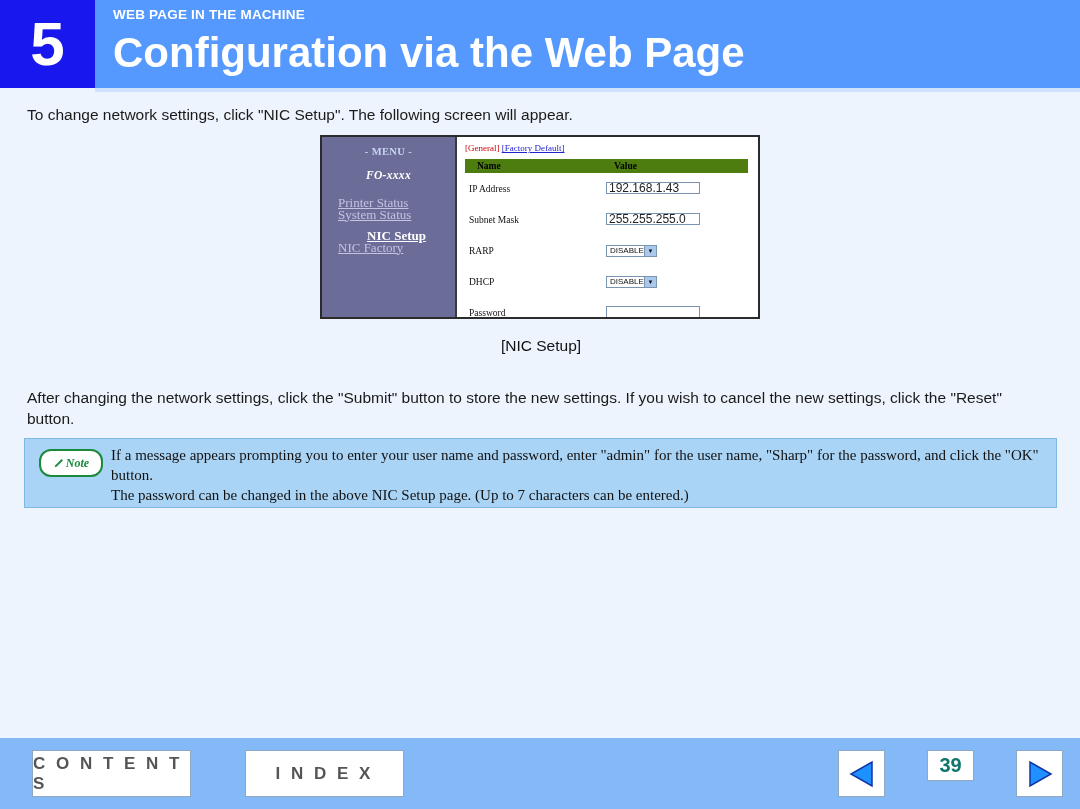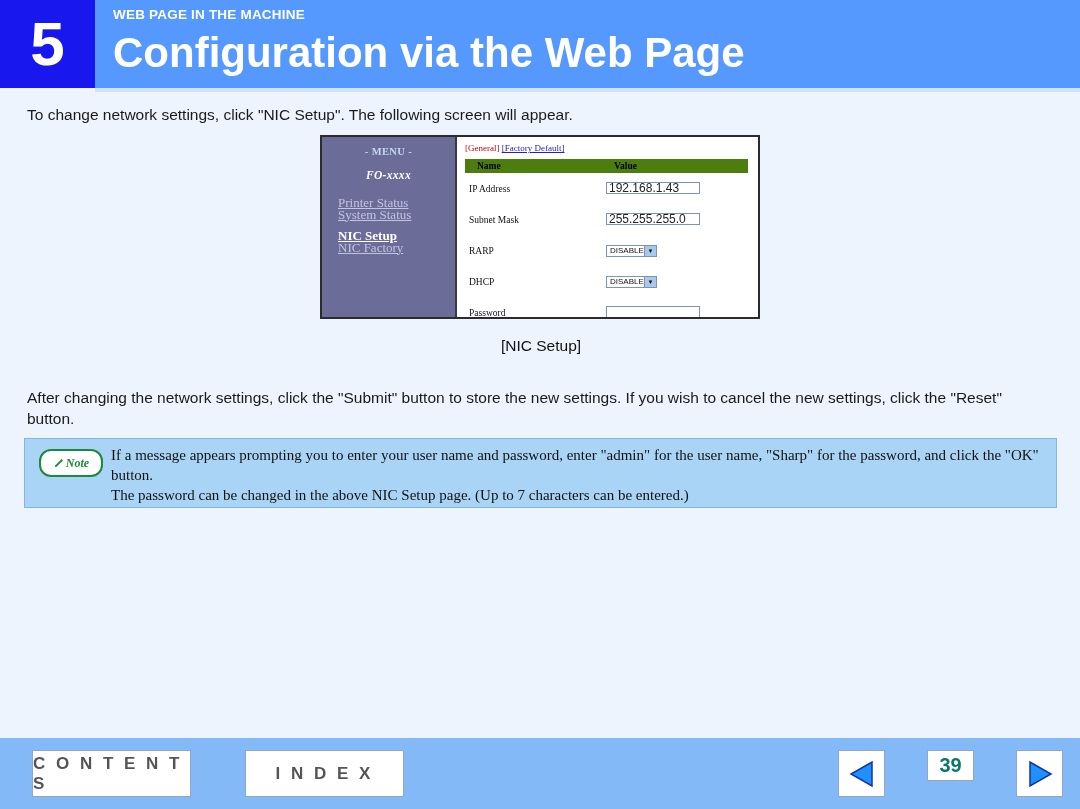--- a/index.html
+++ b/index.html
@@ -142,20 +142,21 @@
     font-size: 13px;
     color: #c3c3e2;
     text-decoration: underline;
     line-height: 11.5px;
     display: block;
     margin-left: 8px;
   }
   .ss-link.current {
     color: #ffffff;
     font-weight: bold;
+    text-align: center;
   }
   .ss-link-gap {
     height: 10px;
   }
 
   .ss-main {
     flex: 1 1 auto;
     background: #ffffff;
     padding: 6px 8px 0 8px;
     box-sizing: border-box;

